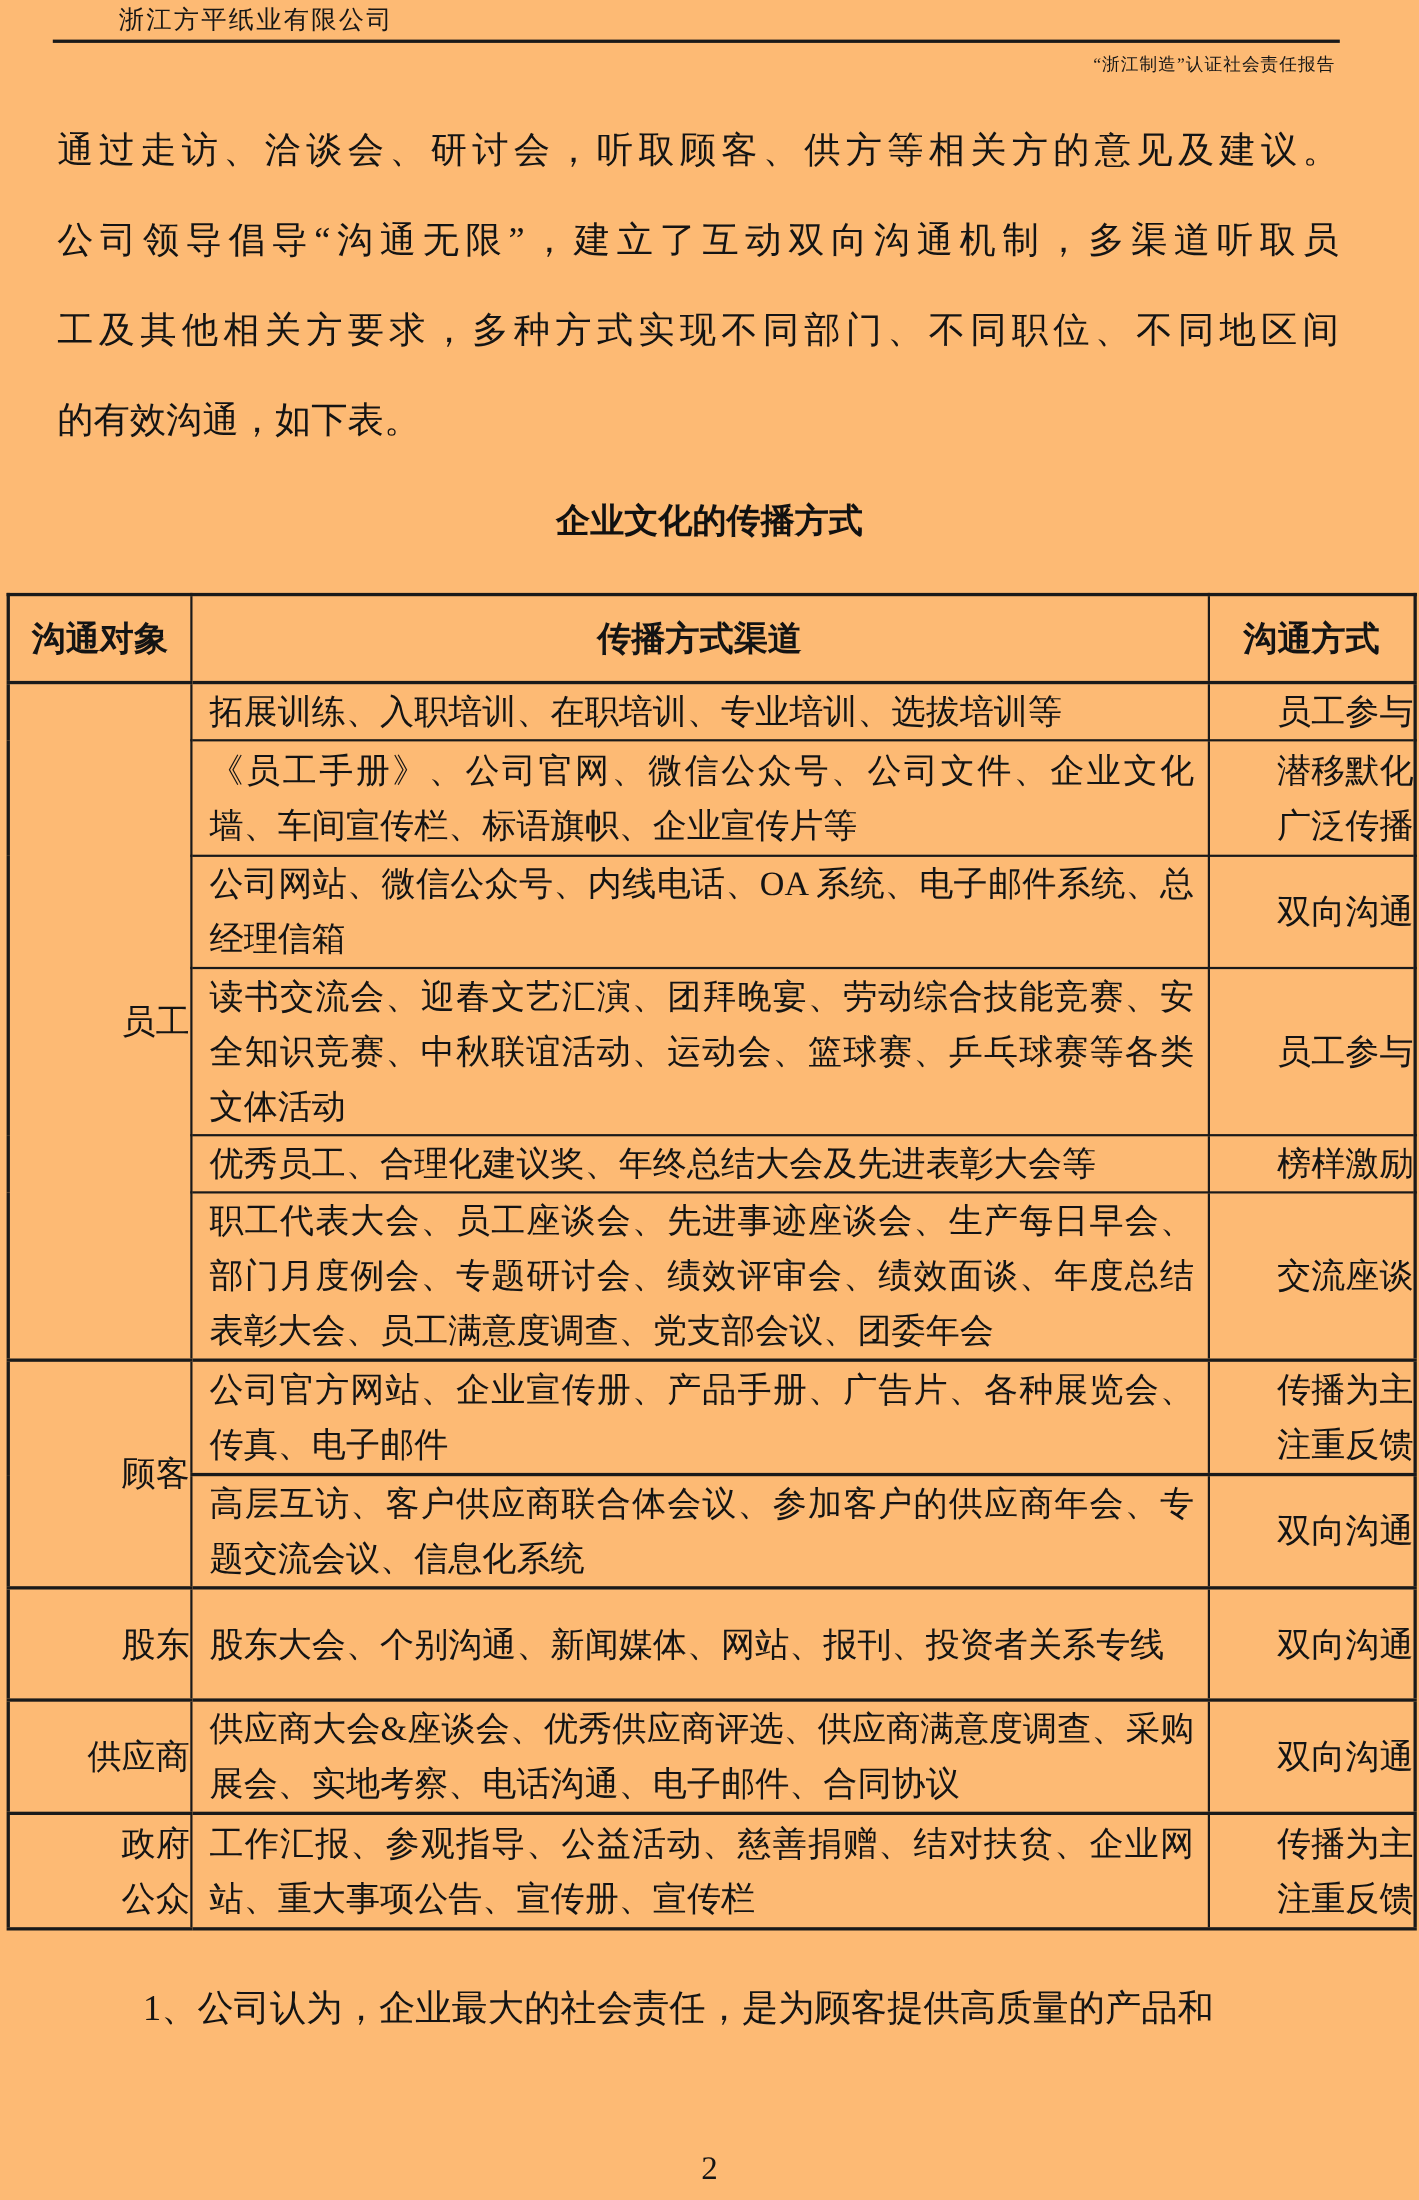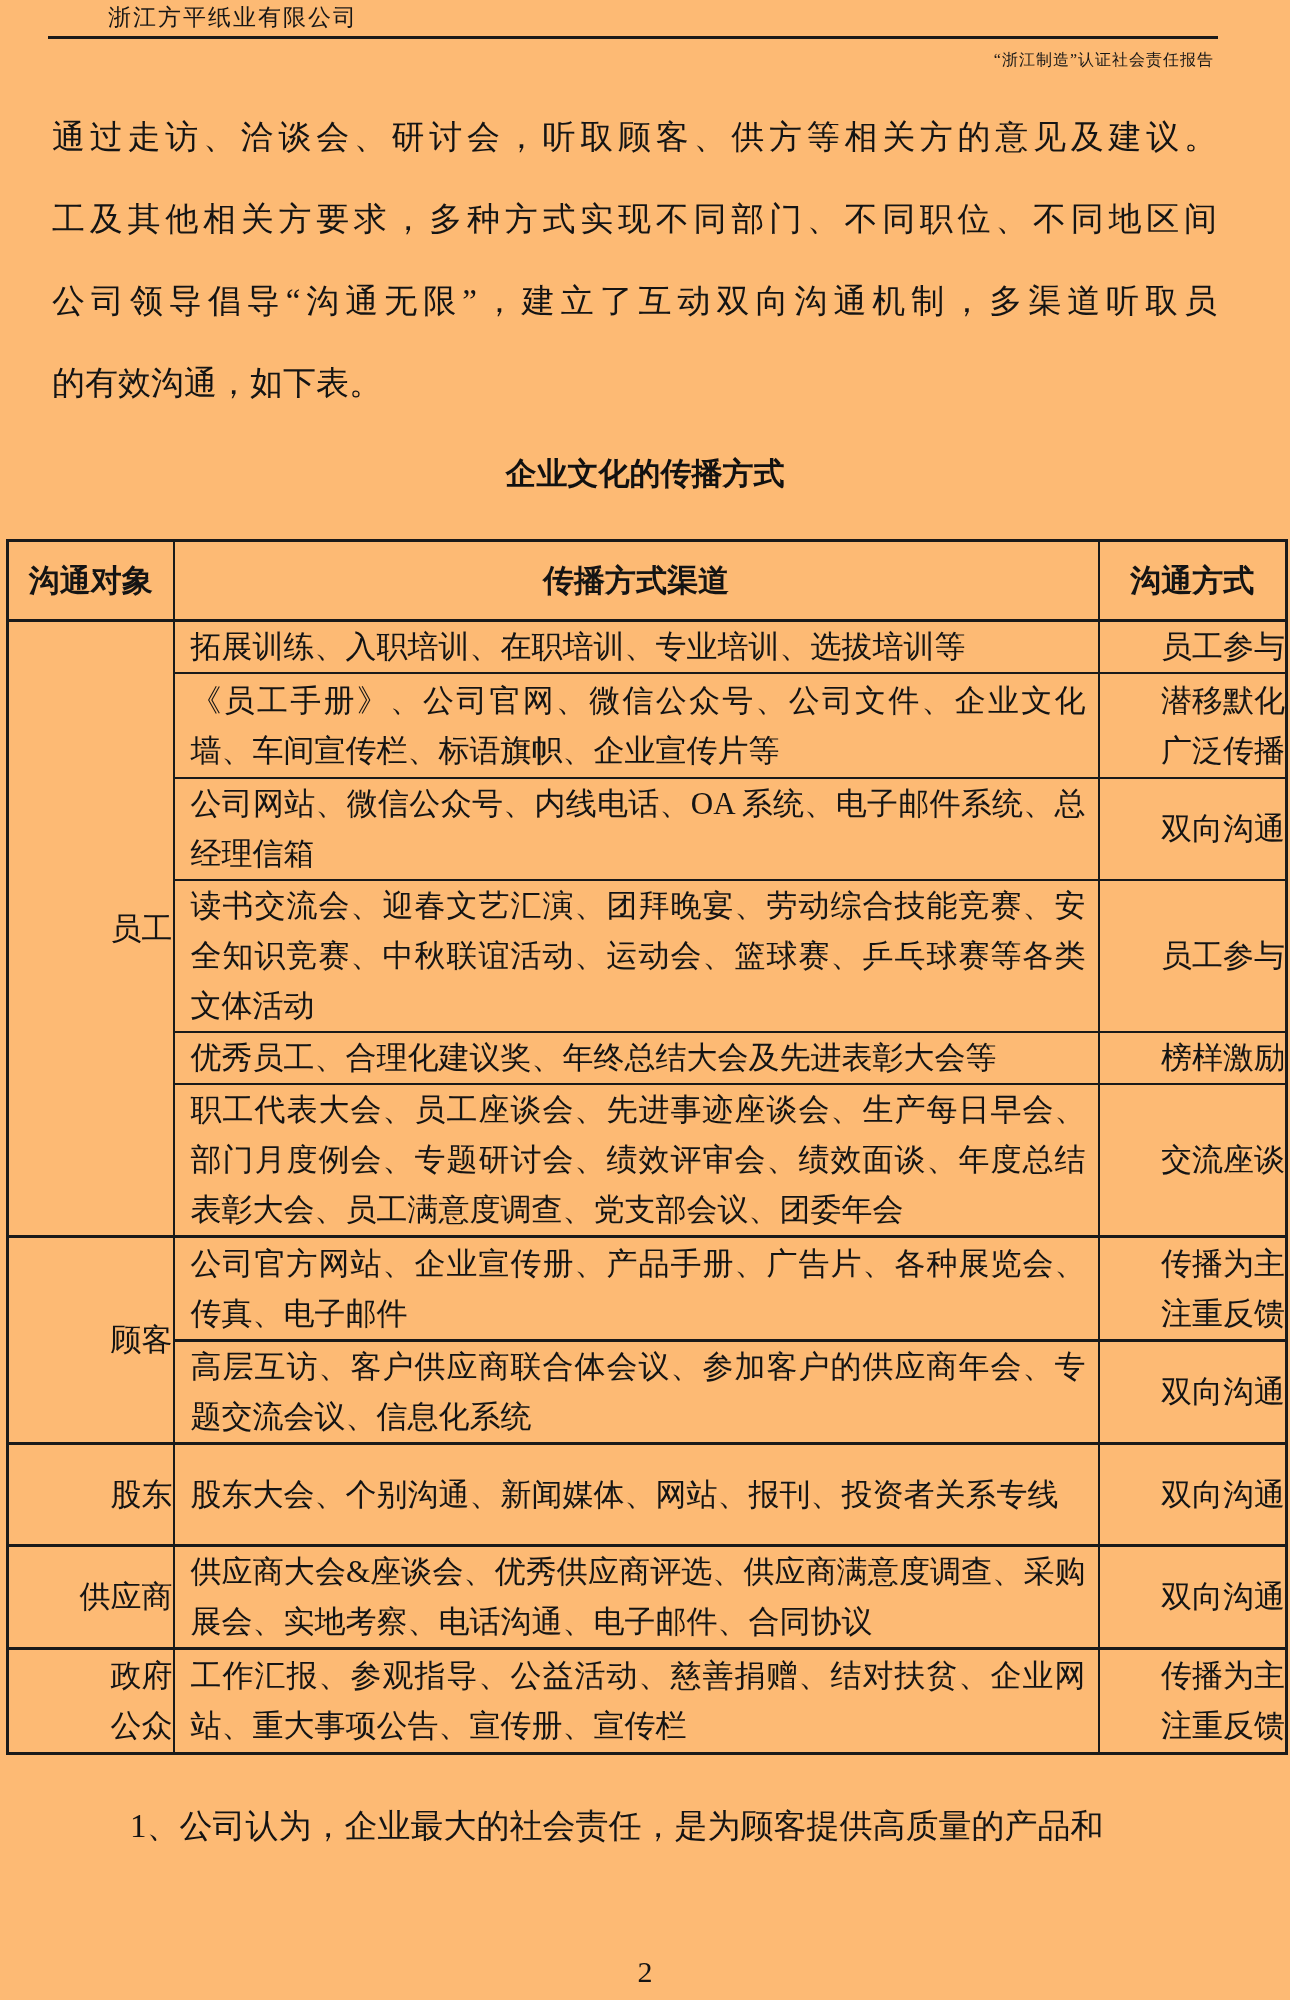--- a/index.html
+++ b/index.html
@@ -107,22 +107,22 @@
 <div class="page">
 
   <header>
     <span class="ph-left">浙江方平纸业有限公司</span>
     <span class="ph-right">“浙江制造”认证社会责任报告</span>
     <div class="header-rule"></div>
   </header>
 
   <div class="body-paragraph">
     <div class="para-line just">通过走访、洽谈会、研讨会，听取顾客、供方等相关方的意见及建议。</div>
+    <div class="para-line just">公司领导倡导“沟通无限”，建立了互动双向沟通机制，多渠道听取员</div>
     <div class="para-line just">工及其他相关方要求，多种方式实现不同部门、不同职位、不同地区间</div>
-    <div class="para-line just">公司领导倡导“沟通无限”，建立了互动双向沟通机制，多渠道听取员</div>
     <div class="para-line">的有效沟通，如下表。</div>
   </div>
 
   <div class="table-title">企业文化的传播方式</div>
 
   <table class="comm-table">
     <colgroup>
       <col style="width:166px">
       <col style="width:925px">
       <col style="width:188px">

